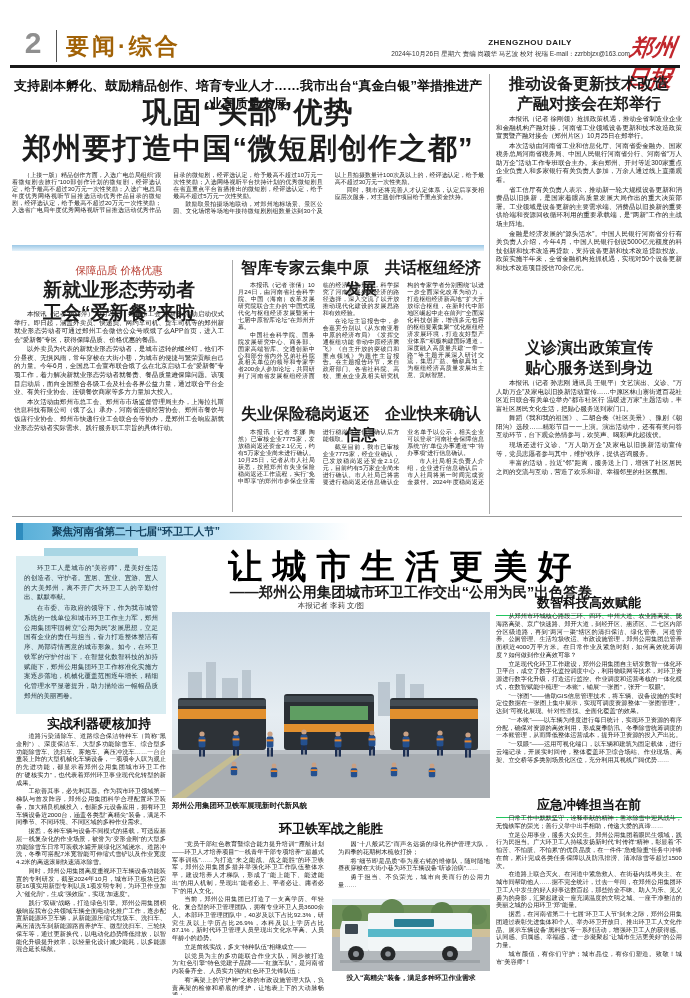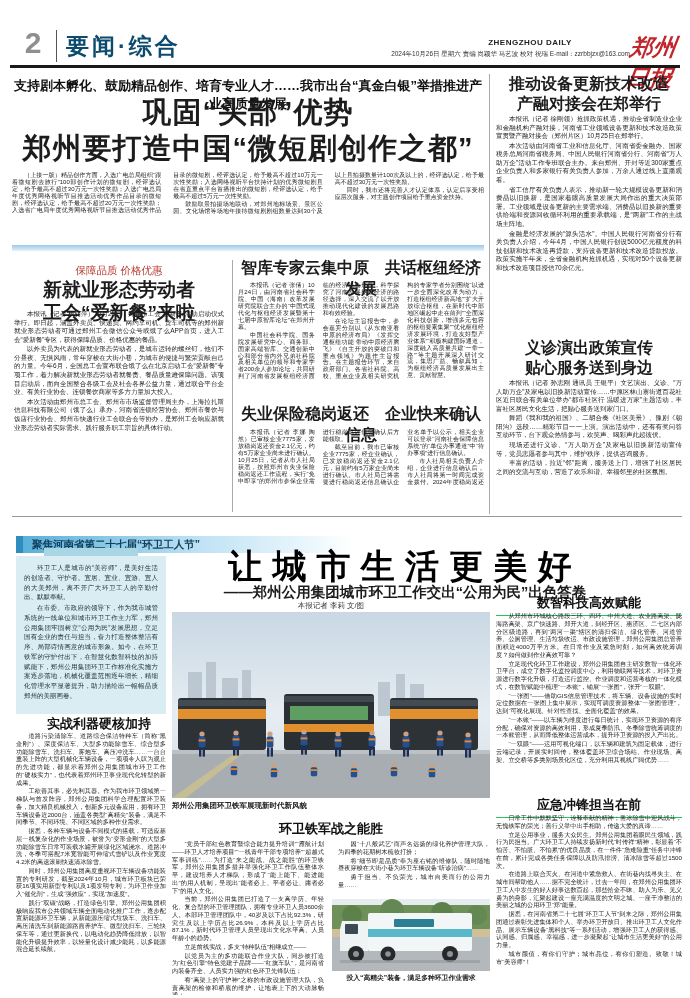--- a/index.html
+++ b/index.html
@@ -7,21 +7,21 @@
         font-family:"Liberation Sans","DejaVu Sans",sans-serif;color:#1c1c1c;overflow:hidden;}
   .abs{position:absolute;}
   p{margin:0 0 1px 0;text-indent:2em;}
   .just{text-align:justify;text-justify:inter-ideograph;}
   .ctr{text-align:center;}
   .clip{overflow:hidden;}
 
   
   .pgnum{left:14px;top:26px;width:38px;font-size:30px;color:#8f8f8f;font-weight:bold;text-align:center;}
   .hvrule{left:56px;top:30px;width:1px;height:32px;background:#555;}
-  .secttl{left:66px;top:31px;font-size:23px;font-weight:900;letter-spacing:3px;color:#0c4a6e;}
+  .secttl{left:66px;top:31px;font-size:23px;font-weight:900;letter-spacing:3px;color:#a16207;}
   .masten{left:430px;top:38px;width:200px;text-align:center;font-size:8px;font-weight:bold;letter-spacing:.5px;color:#222;}
   .dateline{left:300px;top:50px;width:330px;text-align:right;font-size:6.5px;color:#333;}
   .mastcn{left:628px;top:32px;font-size:23px;font-weight:900;color:#c1272d;font-style:italic;
           font-family:"DejaVu Serif","Liberation Serif",serif;transform:skewX(-8deg);}
   .headrule{left:10px;top:65px;width:670px;height:3px;background:#191919;}
 
   
   .a-kicker{left:12px;top:77px;width:472px;font-size:13px;font-weight:bold;color:#111;}
   .a-h1{left:12px;top:93px;width:472px;font-size:29px;font-weight:900;letter-spacing:1px;}
   .a-h2{left:12px;top:129px;width:472px;font-size:29px;font-weight:900;letter-spacing:1px;}
@@ -46,26 +46,26 @@
   .c-h{left:14px;top:278px;width:210px;font-size:19px;font-weight:900;line-height:1.22;white-space:pre-line;}
   .c-body{left:14px;top:310px;width:210px;height:200px;font-size:6.5px;line-height:1.32;}
   .d-h{left:238px;top:258px;width:246px;font-size:16px;font-weight:900;}
   .d-body{left:238px;top:282px;width:246px;height:114px;column-count:3;column-gap:8px;
           font-size:6px;line-height:1.16;}
   .e-h{left:238px;top:404px;width:246px;font-size:16px;font-weight:900;}
   .e-body{left:238px;top:429px;width:246px;height:58px;column-count:3;column-gap:8px;
           font-size:6px;line-height:1.16;}
 
   
-  .banner{left:16px;top:523px;width:334px;height:17px;line-height:17px;padding-left:16px;box-sizing:border-box;
+  .banner{left:16px;top:523px;width:334px;height:17px;line-height:17px;padding-left:36px;box-sizing:border-box;
           font-size:10.5px;font-weight:900;color:#12405e;
-          background:linear-gradient(90deg,#56aed8,#bfe2f4 55%,#eef8fd 90%,#fff);margin-top:13px;}
+          background:linear-gradient(90deg,#56aed8,#bfe2f4 55%,#eef8fd 90%,#fff);}
   .banner::before{content:"";position:absolute;left:0;top:0;width:7px;height:17px;background:#2f8cbe;}
   .big-h{left:150px;top:544px;width:510px;font-size:34px;font-weight:900;letter-spacing:.30em;color:#000;}
-  .sub-h{left:150px;top:583px;width:510px;font-size:14.5px;font-weight:900;}
+  .sub-h{left:156px;top:583px;width:510px;font-size:14.5px;font-weight:900;}
   .byline{left:172px;top:601px;width:318px;font-size:7.5px;color:#333;}
   .introbox{left:16px;top:556px;width:150px;height:158px;background:#d9edf2;box-sizing:border-box;
             padding:7px 8px;font-size:6.5px;line-height:1.5;color:#23343c;}
   .introtab{left:44px;top:548px;width:94px;height:8px;background:#a9d6e4;}
   .photo1{left:172px;top:612px;width:318px;height:186px;}
   .cap1{left:172px;top:801px;width:318px;text-align:left;font-size:7.5px;font-weight:bold;color:#222;}
   .sec-h{font-size:13px;font-weight:900;text-align:center;color:#111;}
   .sec-h.u{border-bottom:1px solid #22c55e;padding-bottom:3px;}
   .s1h{left:24px;top:715px;width:150px;}
   .s1b{left:16px;top:732px;width:150px;height:262px;font-size:6.2px;line-height:1.25;}

